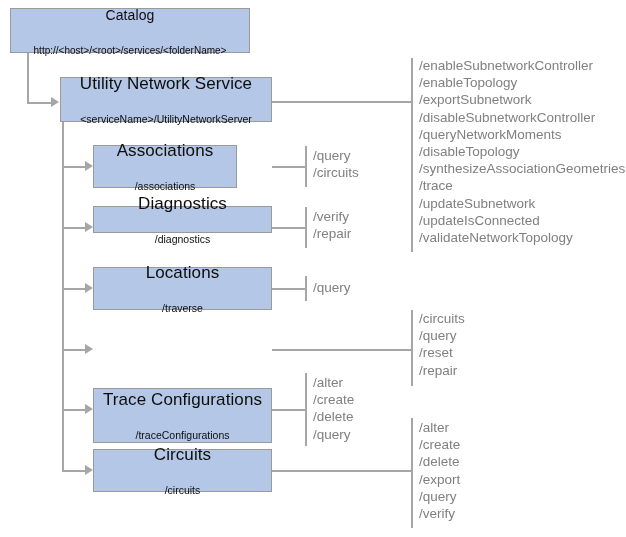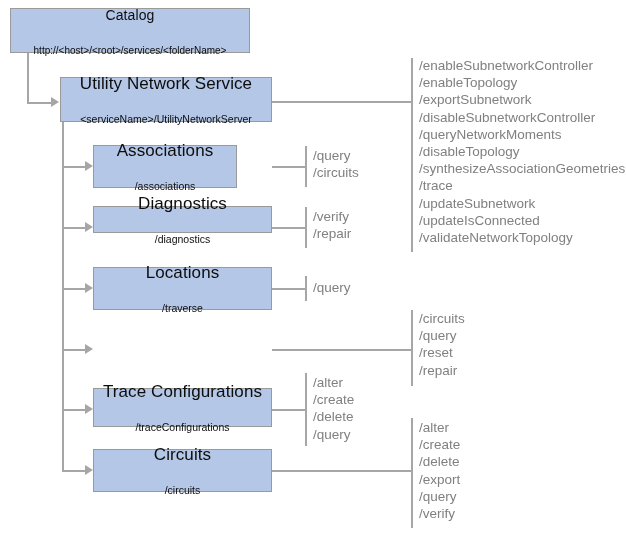--- a/index.html
+++ b/index.html
@@ -151,21 +151,21 @@
     <span class="title">Diagnostics</span>
     <span class="subtitle">/diagnostics</span>
   </div>
 
   <div class="node" style="left:93px; top:267px; width:179px; height:43px;">
     <span class="title">Locations</span>
     <span class="subtitle">/traverse</span>
   </div>
 
 
-  <div class="node" style="left:93px; top:388px; width:179px; height:39px;">
+  <div class="node" style="left:93px; top:388px; width:179px; height:55px;">
     <span class="title">Trace Configurations</span>
     <span class="subtitle">/traceConfigurations</span>
   </div>
 
   <div class="node" style="left:93px; top:449px; width:179px; height:43px;">
     <span class="title">Circuits</span>
     <span class="subtitle">/circuits</span>
   </div>
 
   <div class="ops" style="left:419px; top:57px;">

